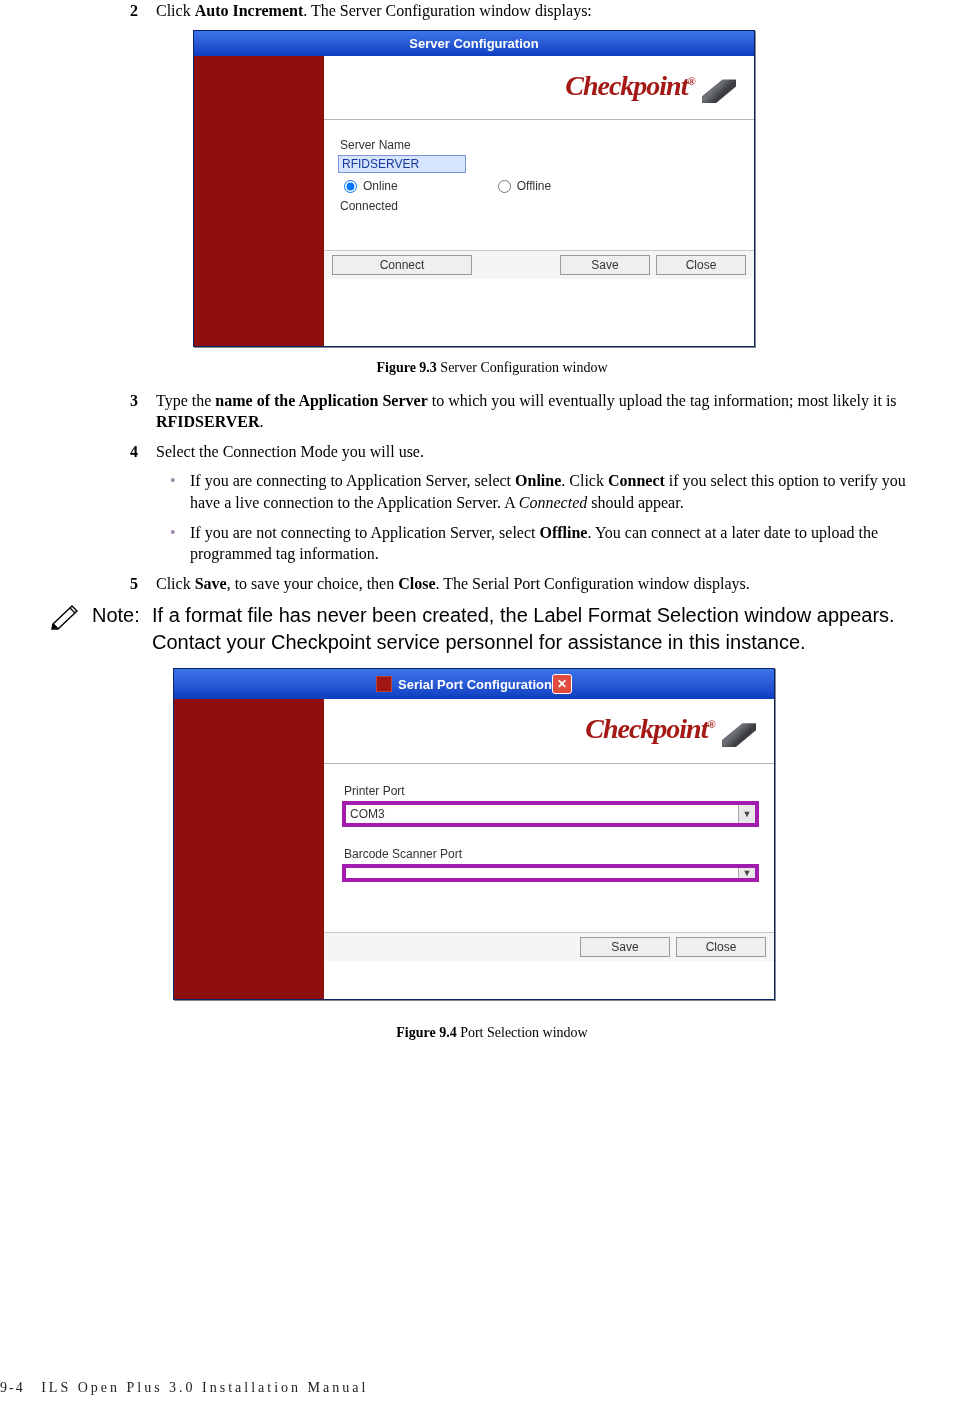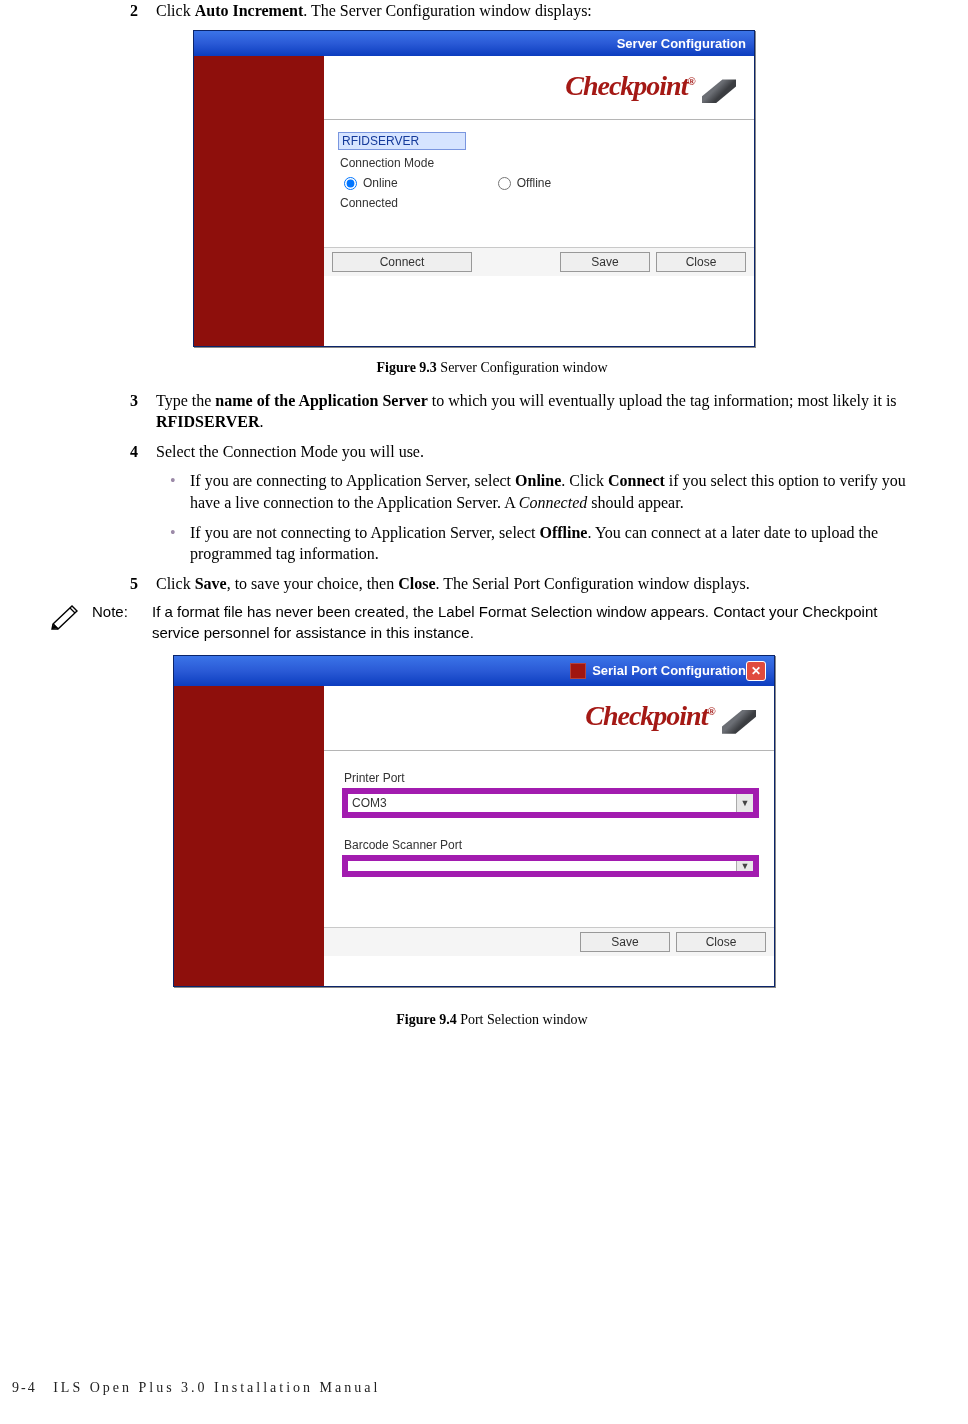--- a/index.html
+++ b/index.html
@@ -57,21 +57,21 @@
   }
   .titlebar {
     background: linear-gradient(to bottom, #3b74e8 0%, #2a5ad6 50%, #0c3dbf 100%);
     color: #fff;
     font-family: Tahoma, Arial, sans-serif;
     font-size: 13px;
     font-weight: bold;
     padding: 5px 8px;
     display: flex;
     align-items: center;
-    justify-content: flex-end;
+    justify-content: center;
   }
   .titlebar-left { display: flex; align-items: center; gap: 6px; }
   .title-icon {
     width: 14px; height: 14px; background: #a11610; border: 1px solid #fff3; display: inline-block;
   }
   .close-btn {
     width: 18px; height: 18px; background: #e04b3e;
     border: 1px solid #fff; border-radius: 3px;
     display: flex; align-items: center; justify-content: center;
     color: #fff; font-weight: bold; font-size: 12px; font-family: Arial;
@@ -147,21 +147,21 @@
     padding: 2px 14px;
     background: #efefef;
     border: 1px solid #999;
     min-width: 60px;
     text-align: center;
   }
   .win-btn.wide { min-width: 110px; }
 
   .dropdown {
     display: flex;
-    border: 6px solid #a21caf;
+    border: 4px solid #a21caf;
     background: #fff;
     width: 100%;
     box-sizing: border-box;
   }
   .dropdown .dd-val { flex: 1; padding: 2px 4px; }
   .dropdown .dd-arrow {
     width: 16px;
     background: #e8e8e8;
     border-left: 1px solid #aaa;
     display: flex;
@@ -170,21 +170,21 @@
     font-size: 9px;
     color: #444;
   }
 
   .note-row {
     display: flex;
     margin-left: 30px;
     margin-top: 4px;
     margin-bottom: 12px;
     font-family: Arial, Helvetica, sans-serif;
-    font-size: 15px;
+    font-size: 20px;
     line-height: 1.35;
   }
   .note-icon {
     width: 42px;
     flex: 0 0 42px;
     padding-top: 0;
   }
   .note-label {
     width: 60px;
     flex: 0 0 60px;
@@ -193,21 +193,20 @@
   .pencil-svg { width: 32px; height: 28px; }
 
   .footer {
     position: absolute;
     bottom: 14px;
     left: 0;
     font-family: "Times New Roman", serif;
     font-size: 14px;
     letter-spacing: 2px;
     color: #222;
-    margin-left: 12px;
   }
 </style>
 </head>
 <body>
 
 <div class="page">
 
   <div class="step">
     <div class="step-num">2</div>
     <div class="step-body">
@@ -224,22 +223,22 @@
       </div>
       <div class="win-body">
         <div class="sidebar-red" style="height:290px"></div>
         <div class="content-pane">
           <div class="logo-row">
             <span class="logo-text"><span>Checkpoint</span><span class="logo-reg">®</span></span>
             <span class="logo-swoosh"></span>
           </div>
           <div class="divider"></div>
           <div class="form-area">
+            <div class="form-label">Server Name</div>
             <input class="text-input sel" value="RFIDSERVER" style="">
-            <div class="form-label">Connection Mode</div>
             <div class="radio-row">
               <label>
                   <input type="radio" checked="" style="">
                   <span>Online</span>
                 </label>
               <label>
                   <input type="radio" style="">
                   <span>Offline</span>
                 </label>
             </div>

